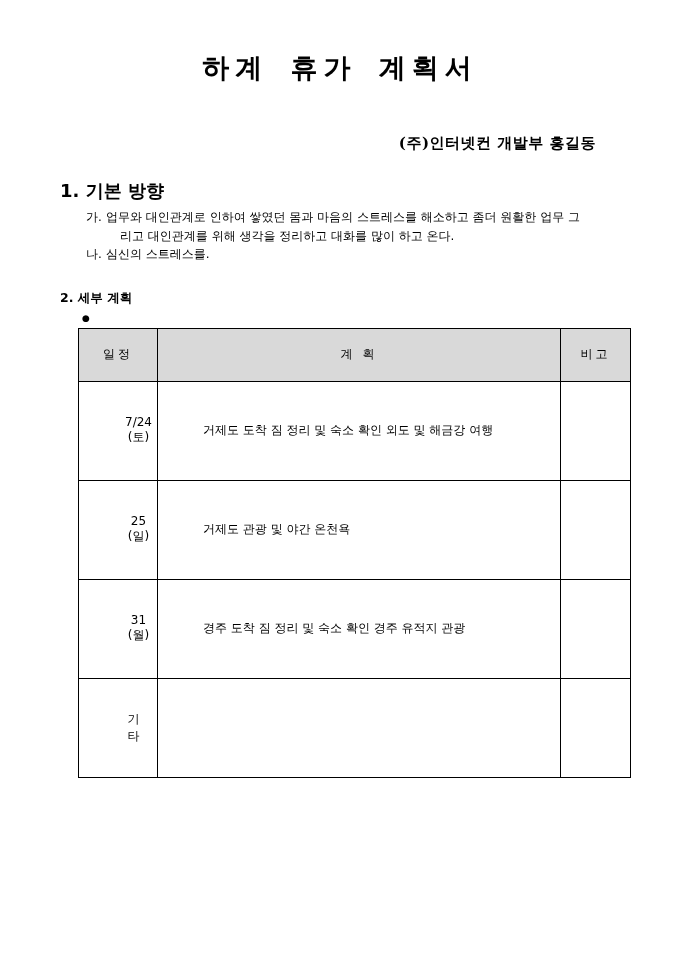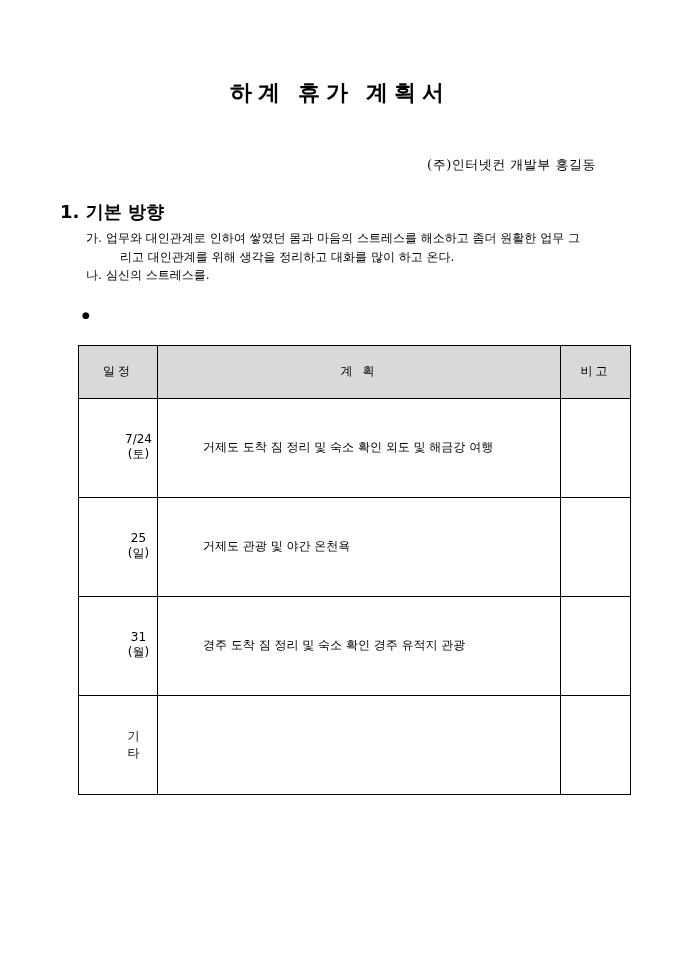--- a/index.html
+++ b/index.html
@@ -15,32 +15,32 @@
     overflow: hidden;
   }
   .page {
     position: relative;
     width: 680px;
     height: 962px;
     box-sizing: border-box;
     padding: 0 60px;
   }
   .doc-title {
-    margin-top: 78px;
+    margin-top: 50px;
     text-align: center;
-    font-size: 22px;
+    font-size: 27px;
     font-weight: bold;
     letter-spacing: 6px;
-    font-family: Liberation Sans, sans-serif;
+    font-family: Liberation Mono, monospace;
   }
   .byline {
     margin-top: 48px;
     text-align: right;
-    font-size: 13px;
-    font-weight: normal;
+    font-size: 15px;
+    font-weight: bold;
     letter-spacing: 0.5px;
     font-family: "DejaVu Serif", "Liberation Serif", serif;
     padding-right: 24px;
   }
   .section {
     margin-top: 26px;
   }
   .section-heading {
     font-size: 18px;
     font-weight: bold;
@@ -80,21 +80,21 @@
     display: flex;
     align-items: baseline;
   }
   .bullet-dot {
     font-size: 9px;
     margin-right: 5px;
     position: relative;
     top: -1px;
   }
   table.plan {
-    margin-top: 24px;
+    margin-top: 4px;
     margin-left: 18px;
     border-collapse: collapse;
     width: 543px;
     table-layout: fixed;
   }
   table.plan th, table.plan td {
     border: 1px solid #000000;
     font-size: 12px;
     vertical-align: middle;
   }
@@ -149,20 +149,21 @@
       <div class="sub-item">
         <span class="sub-marker">나.</span>
         <span class="sub-text">
           <span>심신의 스트레스를.</span>
         </span>
       </div>
     </div>
   </div>
 
   <div class="section">
+    <div class="section2-heading">2. 세부 계획</div>
 
     <div class="bullet-line">
       <span class="bullet-dot">●</span>
     </div>
 
     <table class="plan">
       <thead>
         <tr>
           <th class="col-date">일정</th>
           <th class="col-plan">계    획</th>

